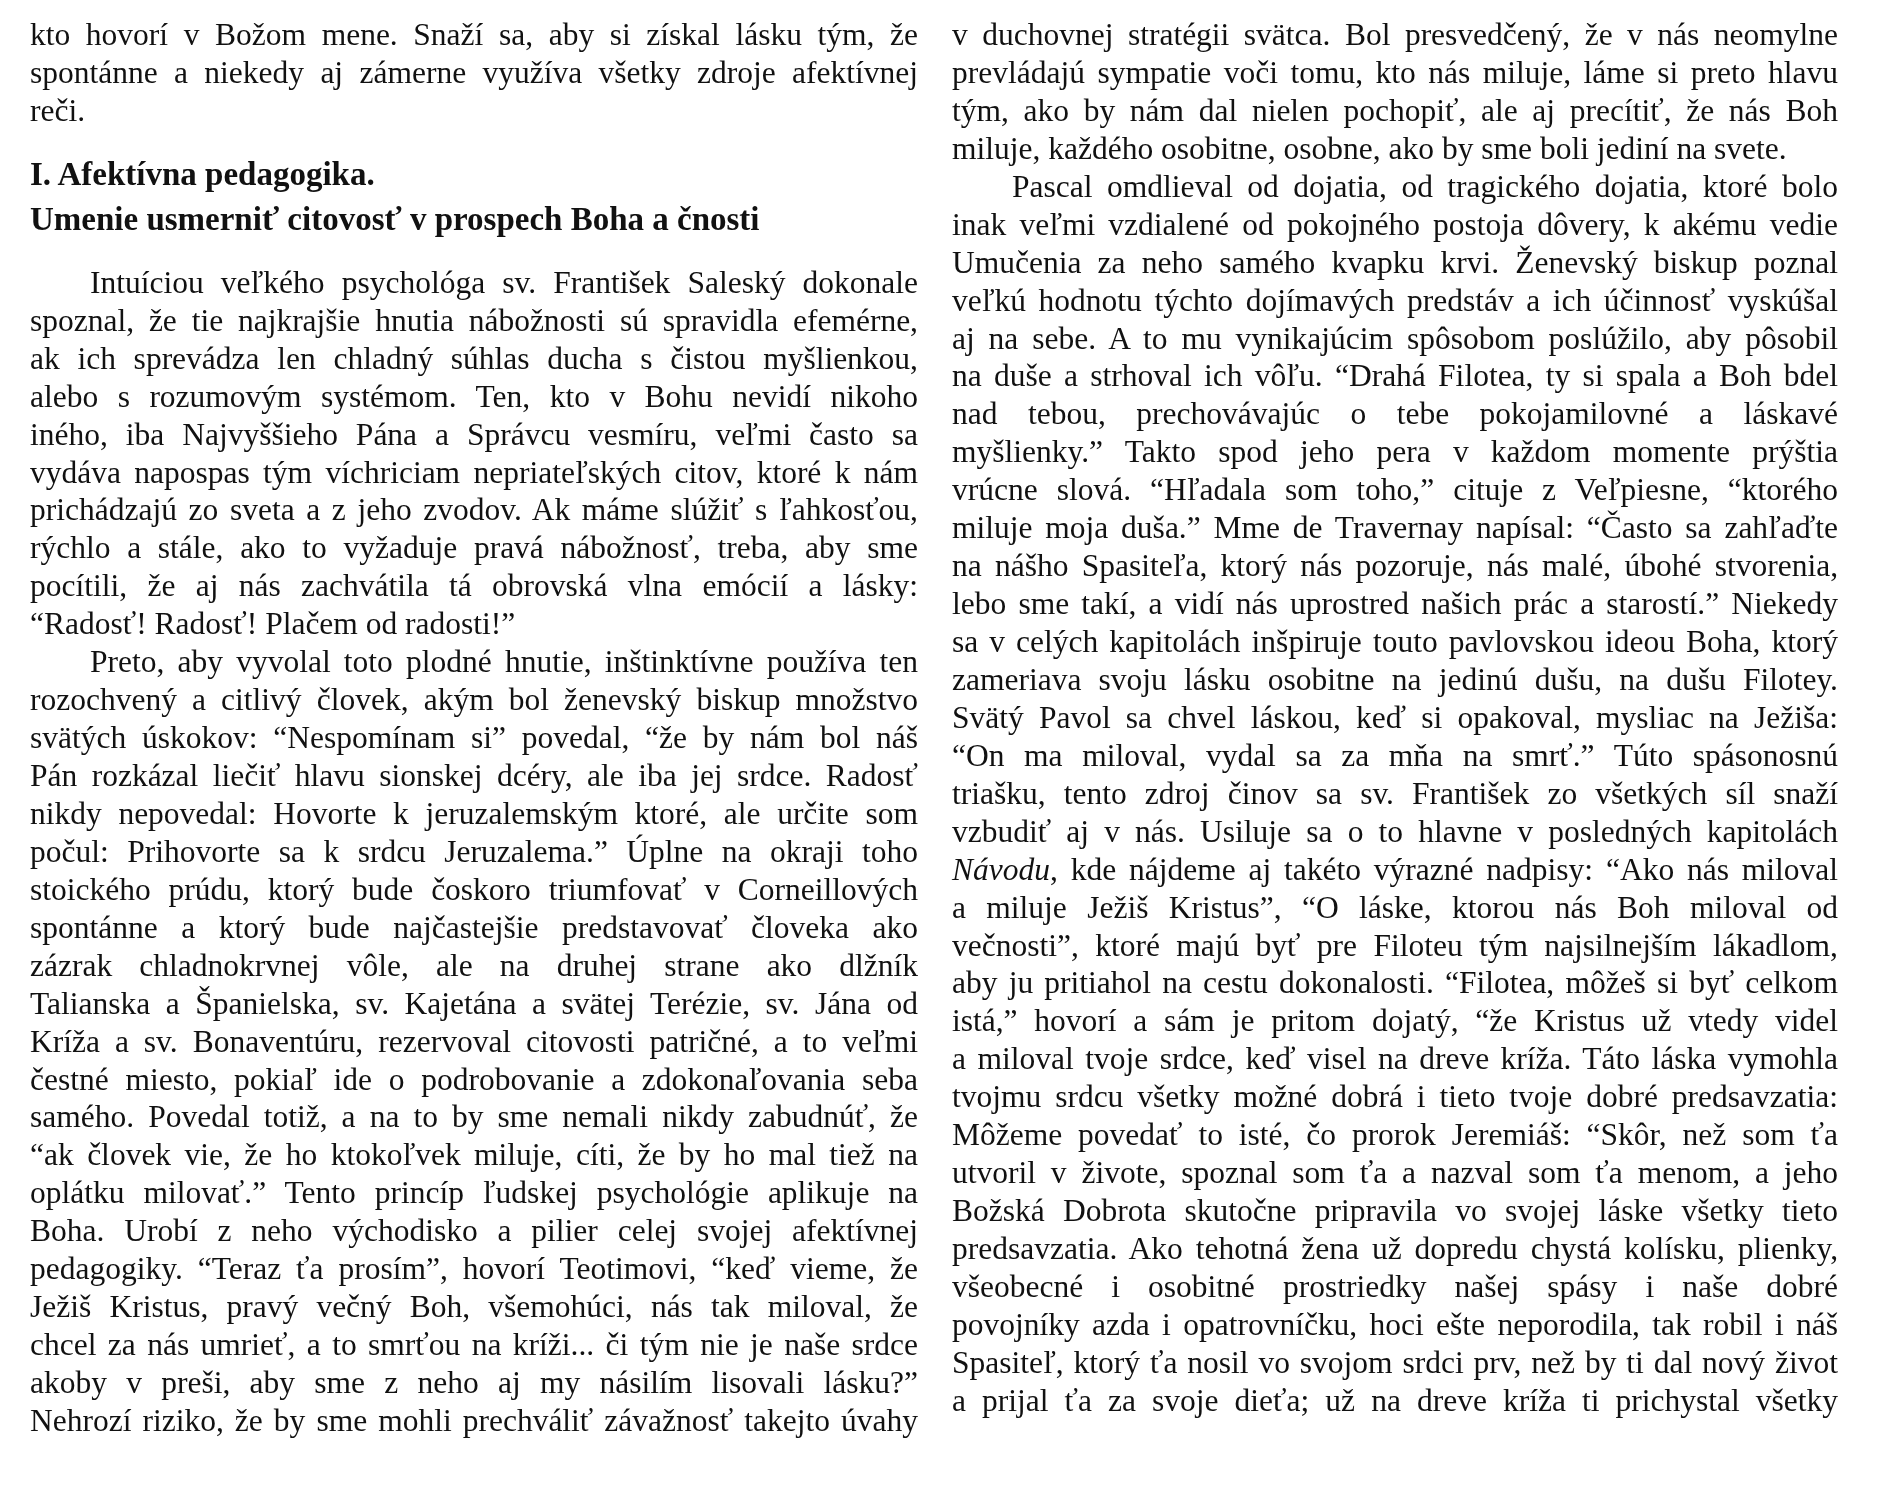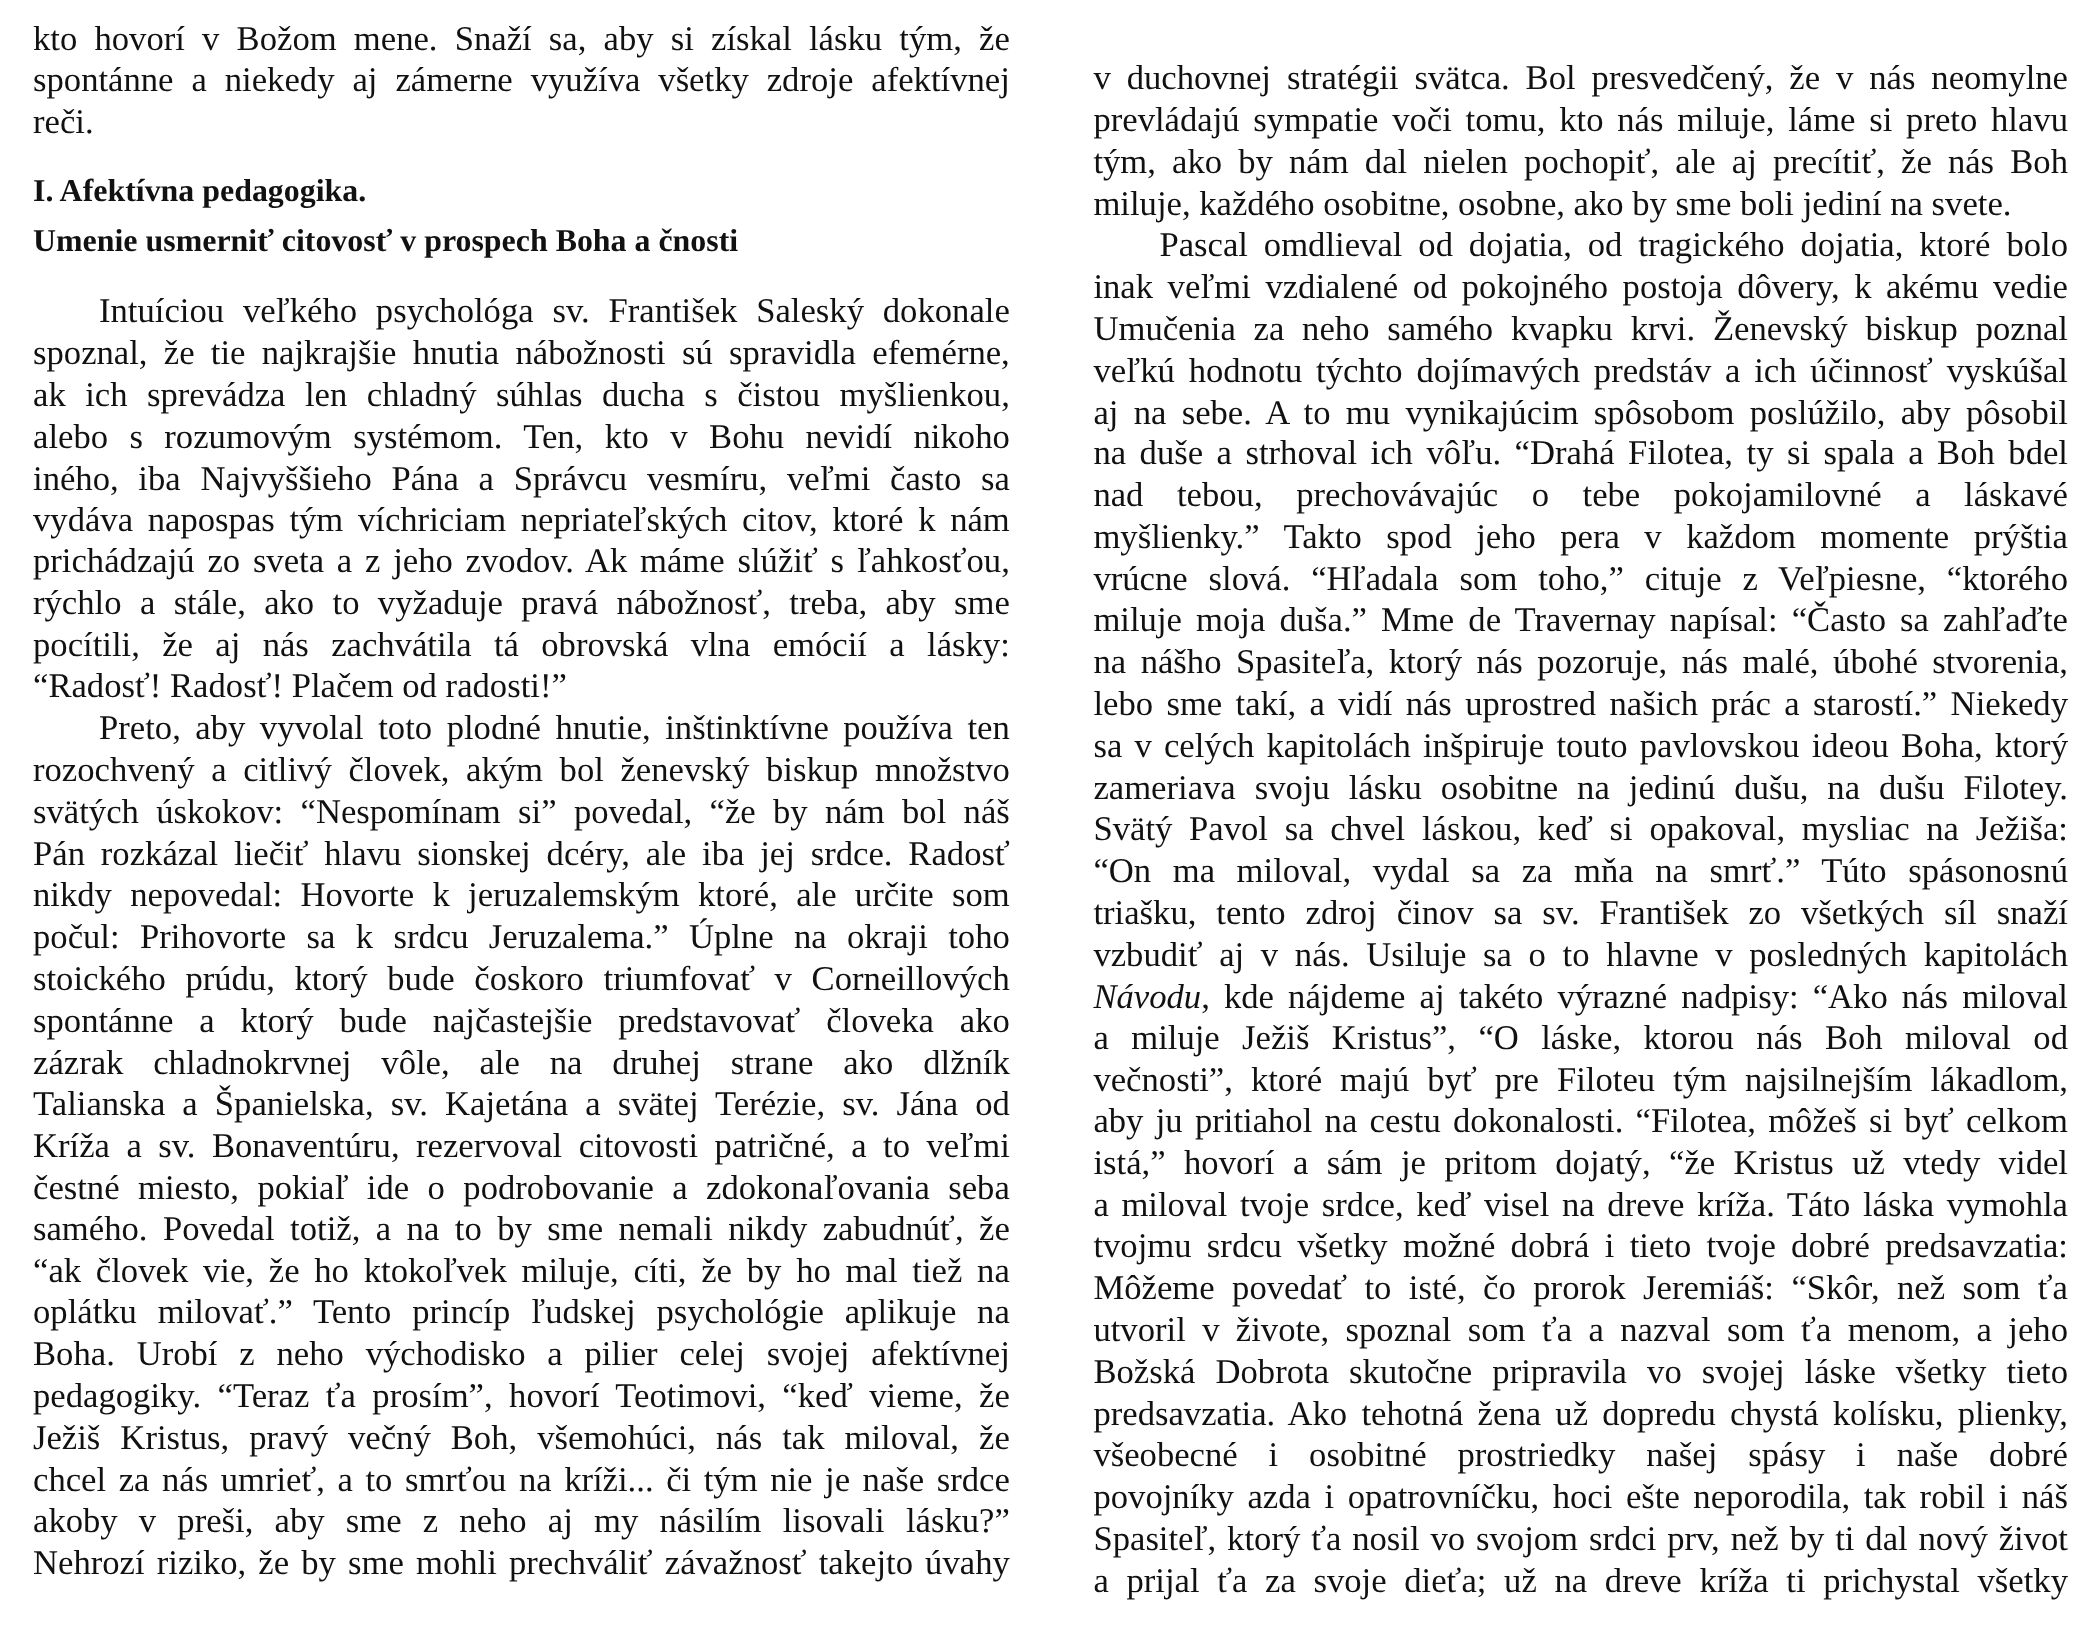--- a/index.html
+++ b/index.html
@@ -1,25 +1,25 @@
 <!DOCTYPE html>
 <html><head>
 <meta charset="utf-8">
 <style>
   html, body { margin: 0; padding: 0; background: #ffffff; }
   body { width: 1894px; height: 1500px; overflow: hidden; position: relative;
          font-family: "Liberation Serif", "DejaVu Serif", serif; color: #111; }
   .col { position: absolute; top: 16px; }
   .col-left { left: 30px; width: 888px; }
-  .col-right { left: 994px; width: 886px; margin-top: 36px; }
+  .col-right { left: 952px; width: 886px; }
   .line { display: block; font-size: 31.5px; line-height: 37.95px; height: 37.95px;
           white-space: nowrap; text-align: justify; text-align-last: justify; }
   .line.last { text-align-last: left; }
   .line.indent { padding-left: 60px; }
-  .heading { display: block; font-weight: bold; font-size: 29px; line-height: 45px;
+  .heading { display: block; font-weight: bold; font-size: 33px; line-height: 45px;
              white-space: nowrap; }
   .heading-block { margin-top: 22px; margin-bottom: 22px; }
   i { font-style: italic; }
 </style>
 </head>
 <body>
 
 <div class="col col-left">
   <div>
     <span class="line">kto hovorí v Božom mene. Snaží sa, aby si získal lásku tým, že</span>

